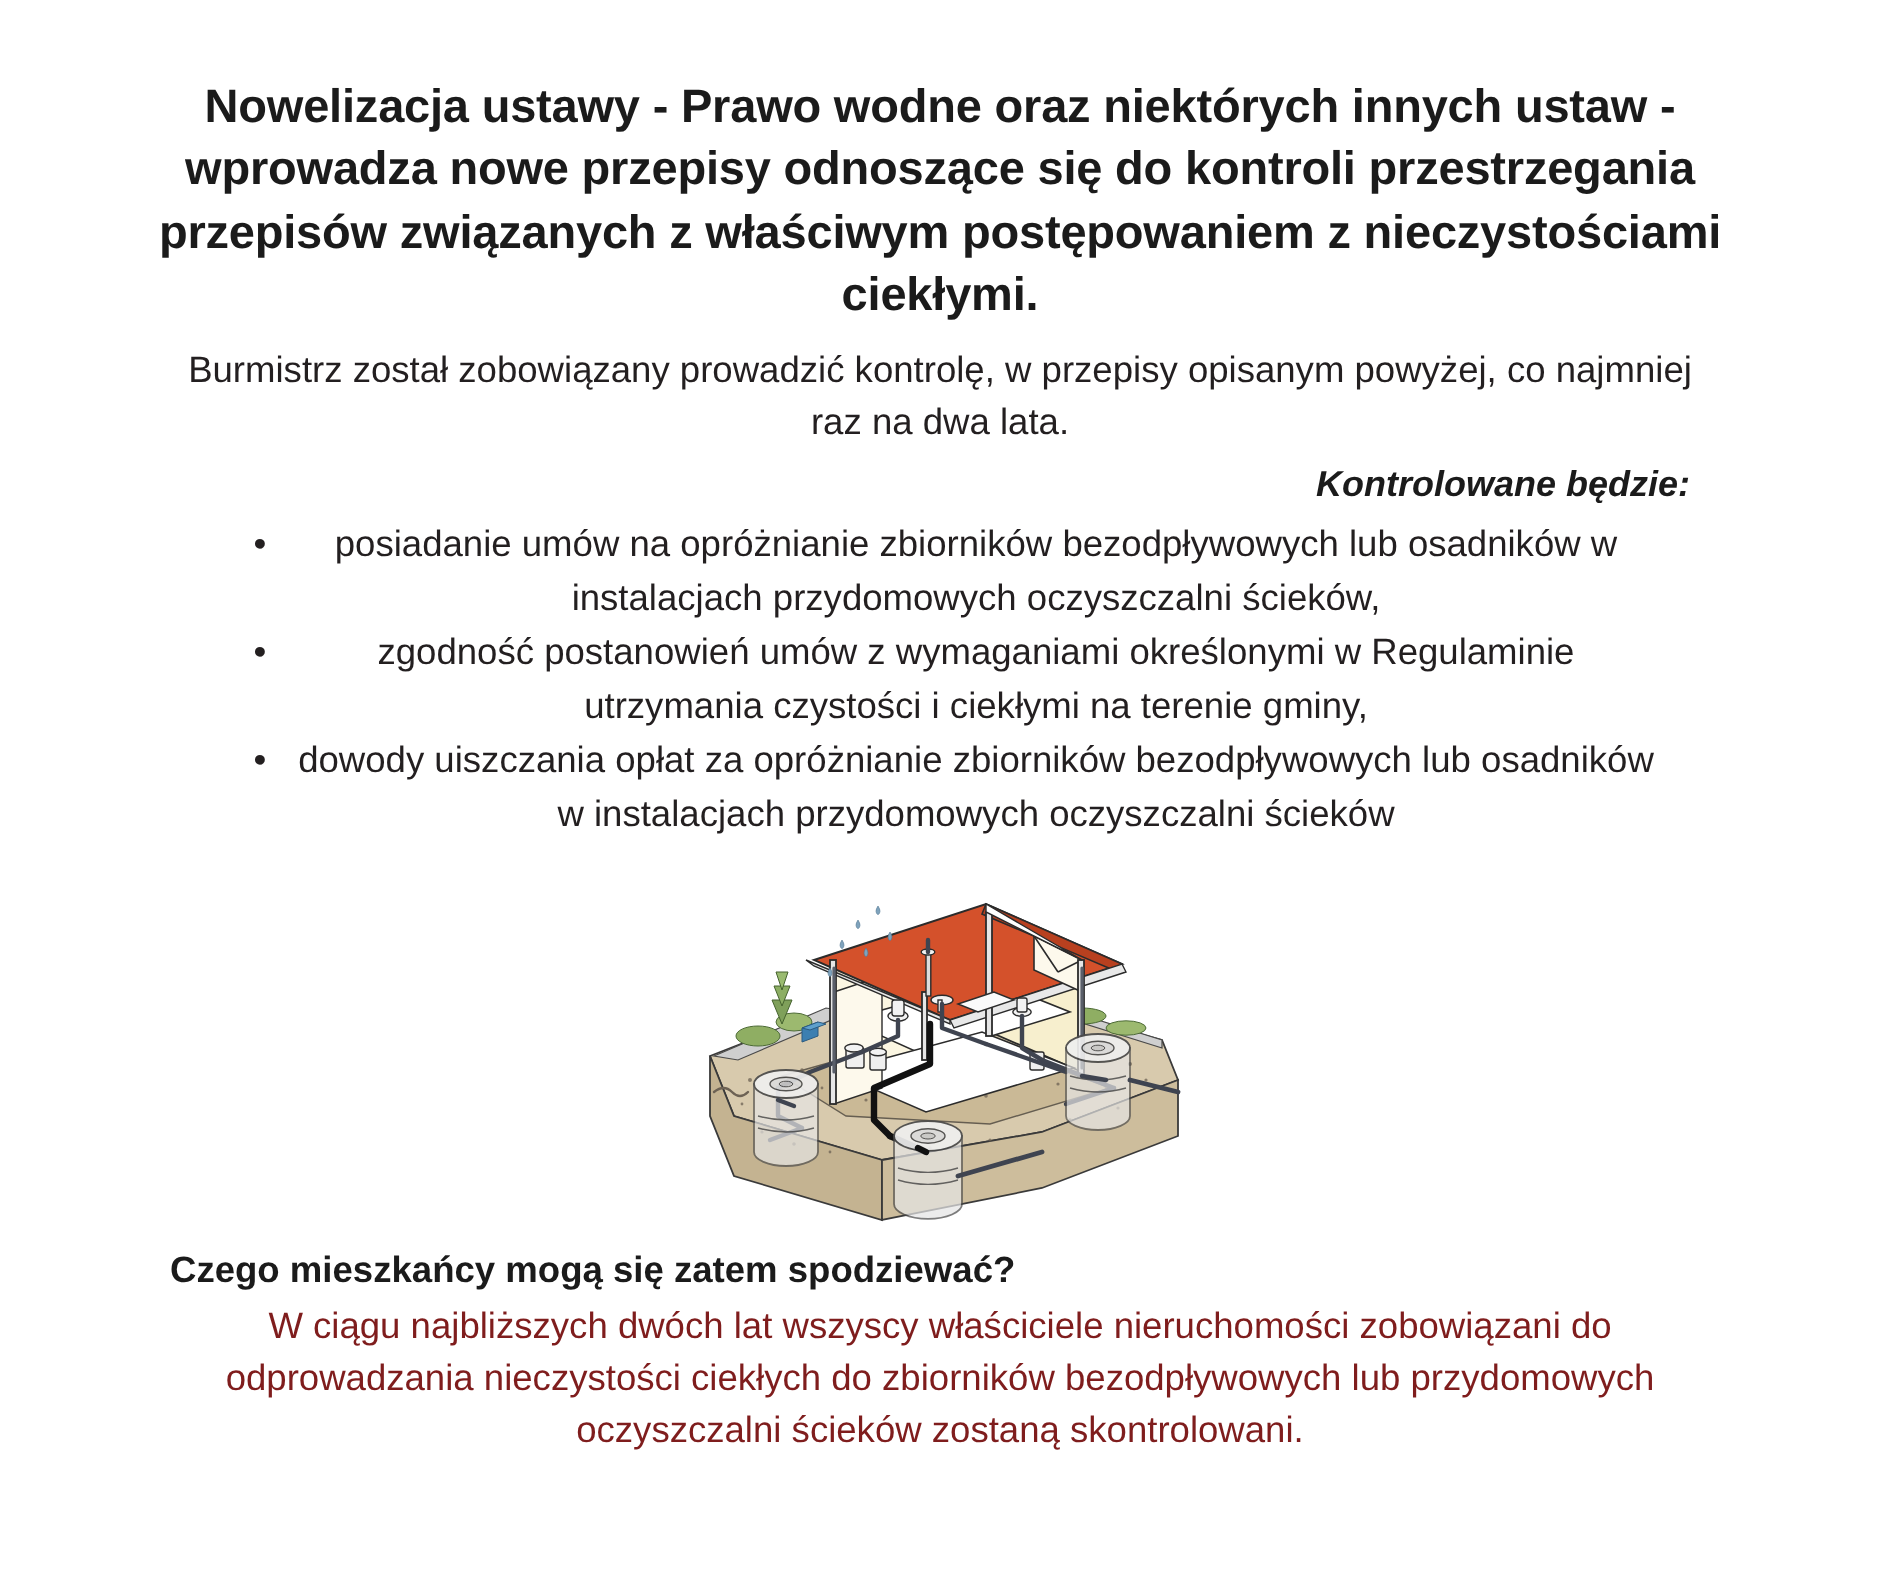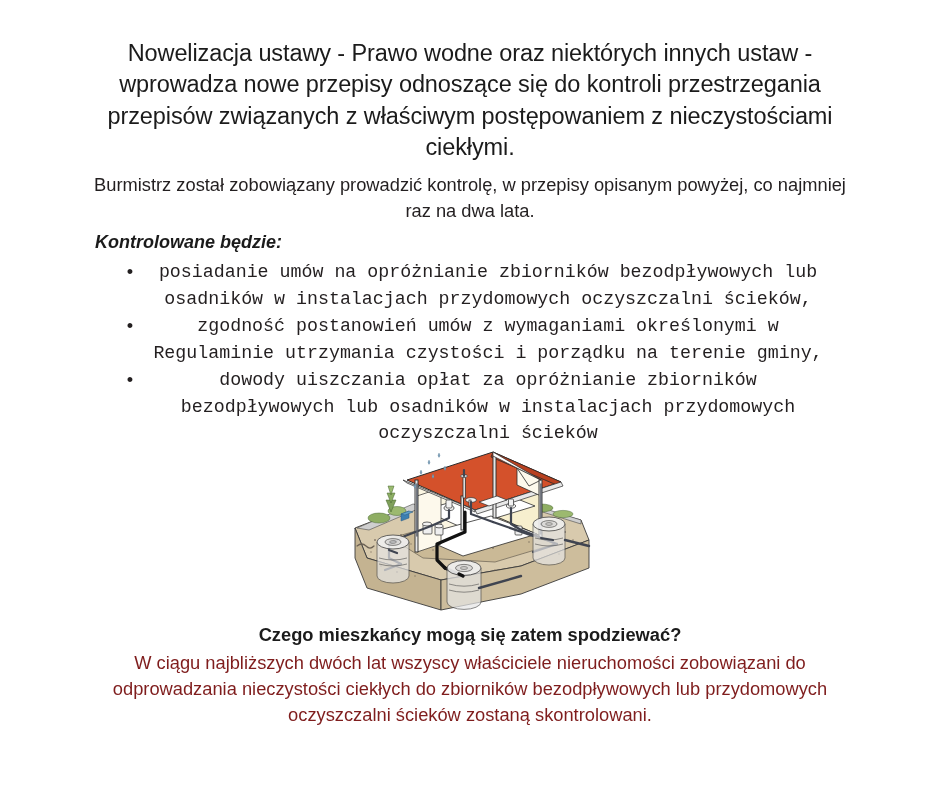--- a/index.html
+++ b/index.html
@@ -24,21 +24,21 @@
   }
 
   
   .headline {
     position: absolute;
     top: 38px;
     left: 66px;
     width: 808px;
     text-align: center;
     font-size: 23.5px;
-    font-weight: normal;
+    font-weight: bold;
     line-height: 1.33;
     letter-spacing: -0.1px;
     color: #1b1b1b;
   }
 
   
   .intro {
     position: absolute;
     top: 172px;
     left: 85px;
@@ -46,23 +46,23 @@
     text-align: center;
     font-size: 18.3px;
     line-height: 1.42;
     color: #231f20;
   }
 
   
   .subhead {
     position: absolute;
     top: 232px;
-    left: 95px;
+    left: 75px;
     width: 770px;
-    text-align: left;
+    text-align: right;
     font-size: 18px;
     font-weight: bold;
     font-style: italic;
     color: #1b1b1b;
   }
 
   
   .bullets {
     position: absolute;
     top: 259px;
@@ -86,40 +86,38 @@
     top: 0;
     width: 10px;
     text-align: center;
     font-size: 18.3px;
     line-height: 1.45;
     color: #231f20;
   }
   .bullet-text {
     display: block;
     padding: 0 26px 0 62px;
-    font-family: Liberation Mono, monospace;
   }
 
   
   .illustration {
     position: absolute;
     top: 440px;
     left: 345px;
     width: 255px;
     height: 180px;
   }
   .illustration svg { display: block; width: 100%; height: 100%; }
 
   
   .footer-question {
     position: absolute;
     top: 624px;
     left: 85px;
     width: 770px;
-    text-align: center;
     font-size: 18.3px;
     font-weight: bold;
     color: #1b1b1b;
   }
   .footer-body {
     position: absolute;
     top: 650px;
     left: 78px;
     width: 784px;
     text-align: center;
@@ -139,21 +137,21 @@
 
   <div class="subhead">Kontrolowane będzie:</div>
 
   <ul class="bullets">
     <li class="bullet-row">
       <span class="bullet-dot">•</span>
       <span class="bullet-text">posiadanie umów na opróżnianie zbiorników bezodpływowych lub osadników w instalacjach przydomowych oczyszczalni ścieków,</span>
     </li>
     <li class="bullet-row">
       <span class="bullet-dot">•</span>
-      <span class="bullet-text">zgodność postanowień umów z wymaganiami określonymi w Regulaminie utrzymania czystości i porządku na terenie gminy,</span>
+      <span class="bullet-text">zgodność postanowień umów z wymaganiami określonymi w Regulaminie utrzymania czystości i ciekłymi na terenie gminy,</span>
     </li>
     <li class="bullet-row">
       <span class="bullet-dot">•</span>
       <span class="bullet-text">dowody uiszczania opłat za opróżnianie zbiorników bezodpływowych lub osadników w instalacjach przydomowych oczyszczalni ścieków</span>
     </li>
   </ul>
 
   <div class="illustration">
     <svg viewBox="0 0 255 180" xmlns="http://www.w3.org/2000/svg">
       <defs>

